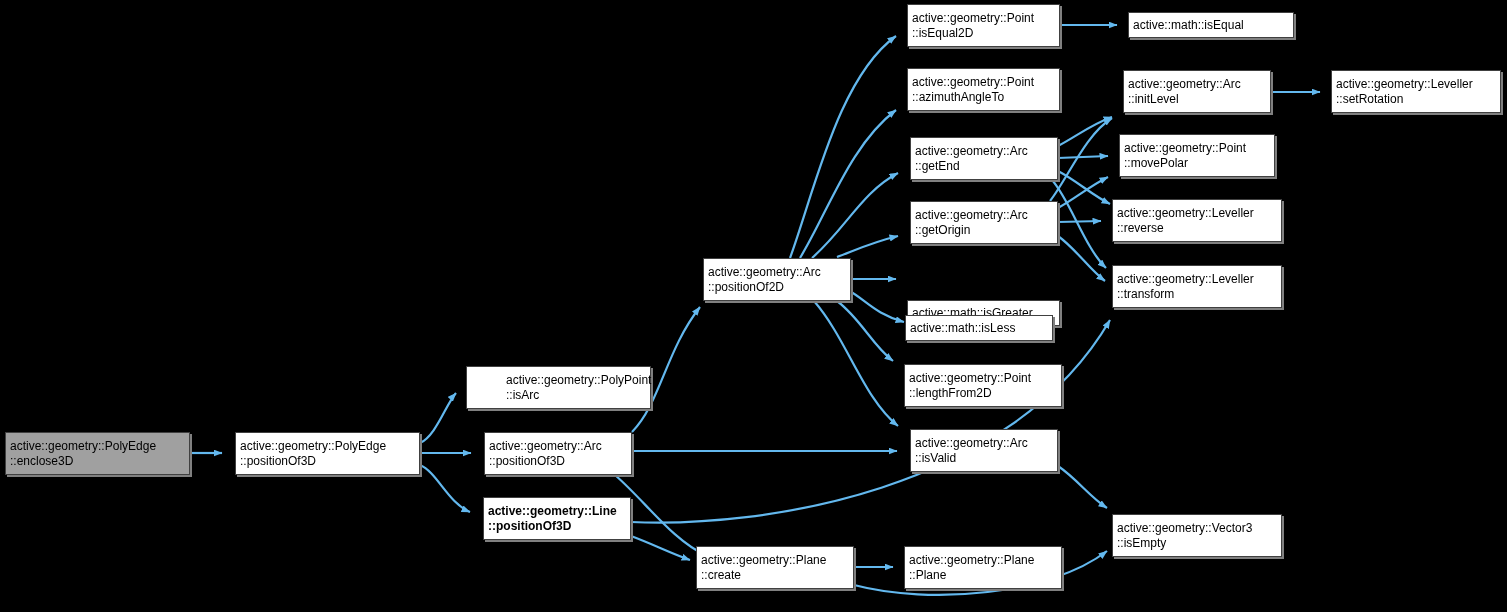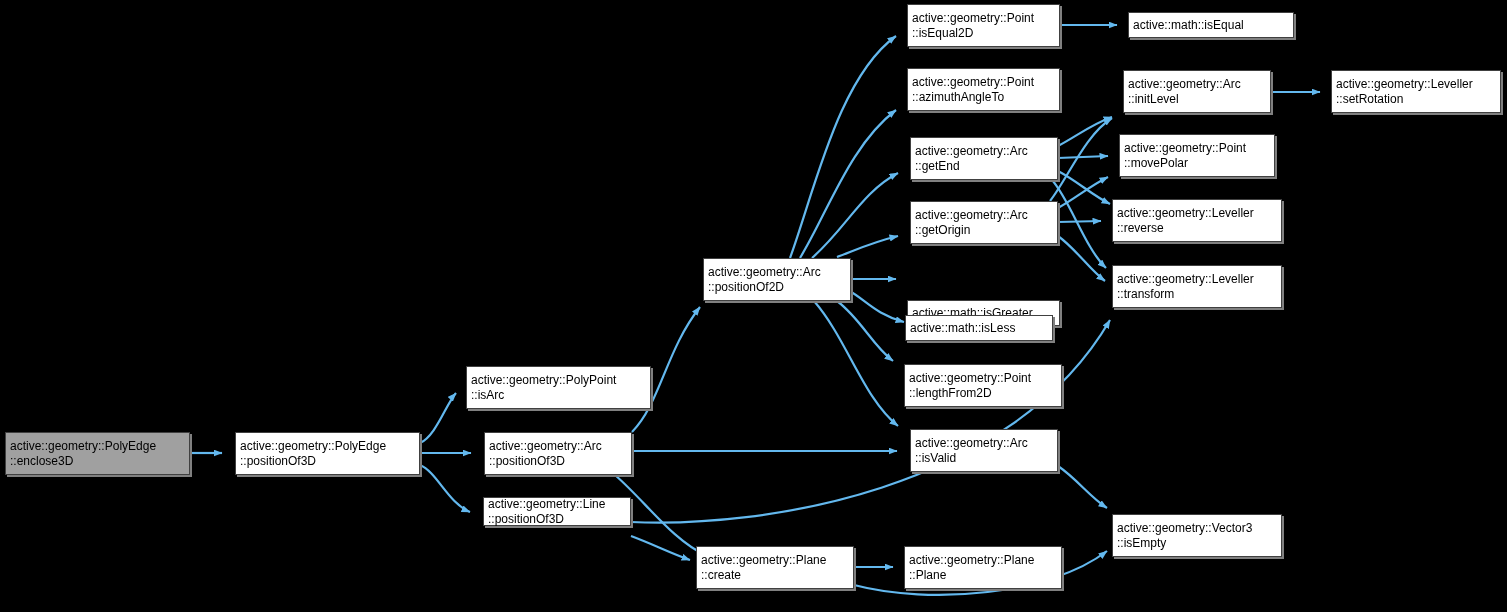--- a/index.html
+++ b/index.html
@@ -90,25 +90,25 @@
         <path d="M1271,92 L1320,92" marker-end="url(#arrowhead)"></path>
         <path d="M854,567 L893,567" marker-end="url(#arrowhead)"></path>
         <path d="M854,585 C930,605 1050,595 1107,551" marker-end="url(#arrowhead)"></path>
       </g>
   </svg>
   <div id="node-layer">
       <div class="node highlight" style="left: 5px; top: 432px; width: 185px; height: 43px;"><span class="label">active::geometry::PolyEdge
 ::enclose3D</span></div>
       <div class="node" style="left: 235px; top: 432px; width: 185px; height: 43px;"><span class="label">active::geometry::PolyEdge
 ::positionOf3D</span></div>
-      <div class="node" style="left: 466px; top: 366px; width: 185px; height: 43px;"><span class="label">active::geometry::PolyPoint
+      <div class="node" style="left: 466px; top: 366px; width: 185px; height: 43px; padding-left: 35px;"><span class="label">active::geometry::PolyPoint
 ::isArc</span></div>
       <div class="node" style="left: 484px; top: 432px; width: 148px; height: 43px;"><span class="label">active::geometry::Arc
 ::positionOf3D</span></div>
-      <div class="node" style="left: 483px; top: 497px; width: 148px; height: 29px;"><span class="label">active::geometry::Line
+      <div class="node" style="left: 483px; top: 497px; width: 148px; height: 43px; font-weight: bold;"><span class="label">active::geometry::Line
 ::positionOf3D</span></div>
       <div class="node" style="left: 703px; top: 258px; width: 148px; height: 43px;"><span class="label">active::geometry::Arc
 ::positionOf2D</span></div>
       <div class="node" style="left: 696px; top: 546px; width: 158px; height: 43px;"><span class="label">active::geometry::Plane
 ::create</span></div>
       <div class="node" style="left: 907px; top: 4px; width: 153px; height: 43px;"><span class="label">active::geometry::Point
 ::isEqual2D</span></div>
       <div class="node" style="left: 907px; top: 68px; width: 153px; height: 43px;"><span class="label">active::geometry::Point
 ::azimuthAngleTo</span></div>
       <div class="node" style="left: 910px; top: 137px; width: 148px; height: 43px;"><span class="label">active::geometry::Arc

